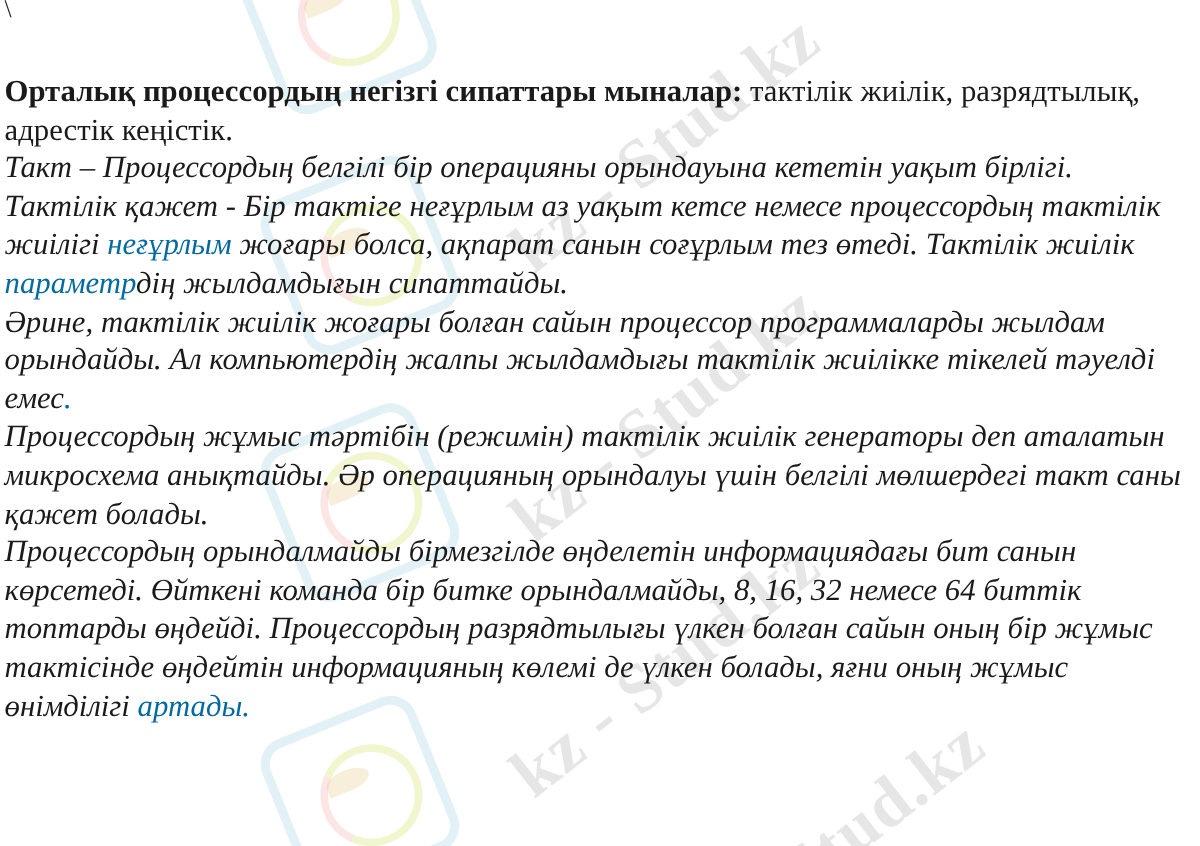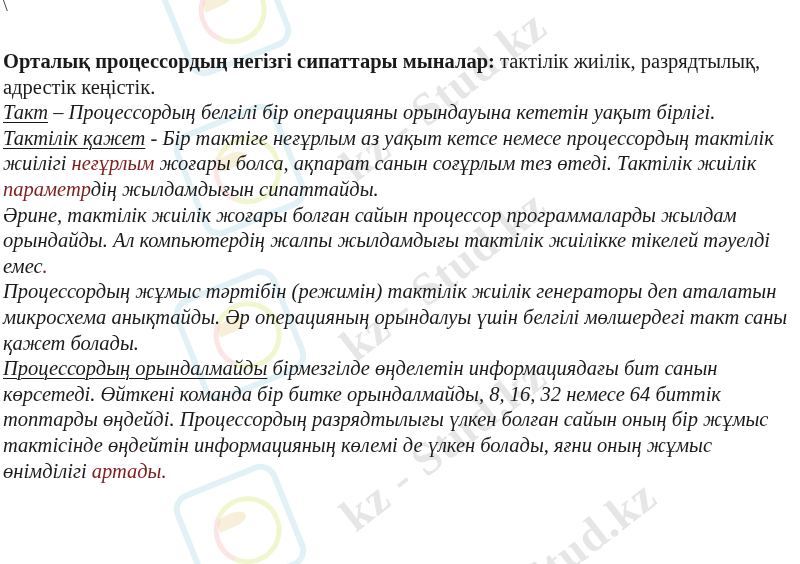--- a/index.html
+++ b/index.html
@@ -81,26 +81,25 @@
   p {
     margin: 0;
   }
   .bold {
     font-weight: bold;
   }
   .it {
     font-style: italic;
   }
   .u {
-    text-decoration: underline;
     text-decoration-thickness: 1px;
     text-underline-offset: 3px;
   }
   .faded {
-    color: #7f1d1d;
+    color: #0369a1;
   }
 </style>
 </head>
 <body>
 
 <div class="watermarks">
   <div class="wm-logo" style="left:170px; top:-45px;"></div>
   <div class="wm-logo" style="left:185px; top:115px;"></div>
   <div class="wm-logo" style="left:185px; top:280px;"></div>
   <div class="wm-logo" style="left:185px; top:475px;"></div>

